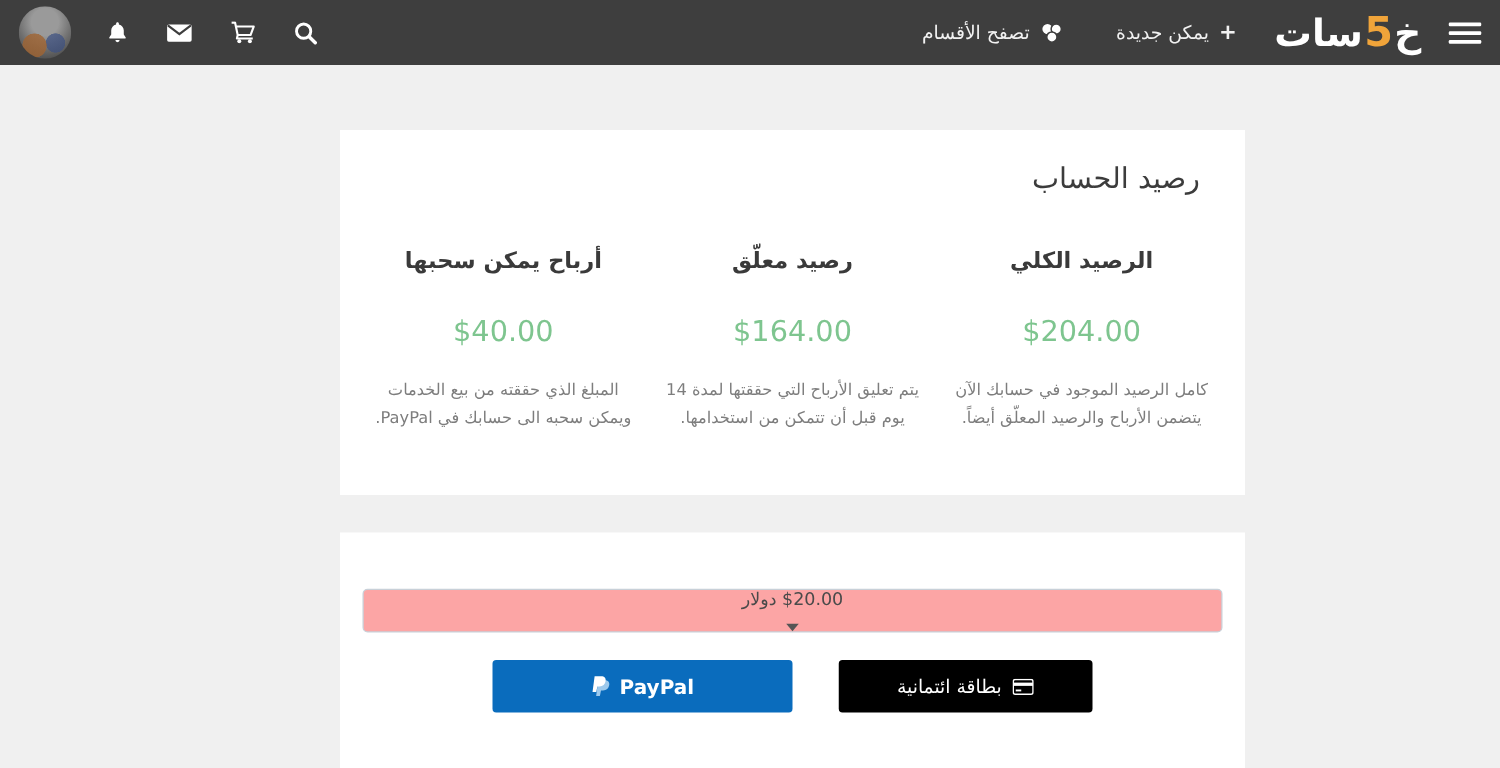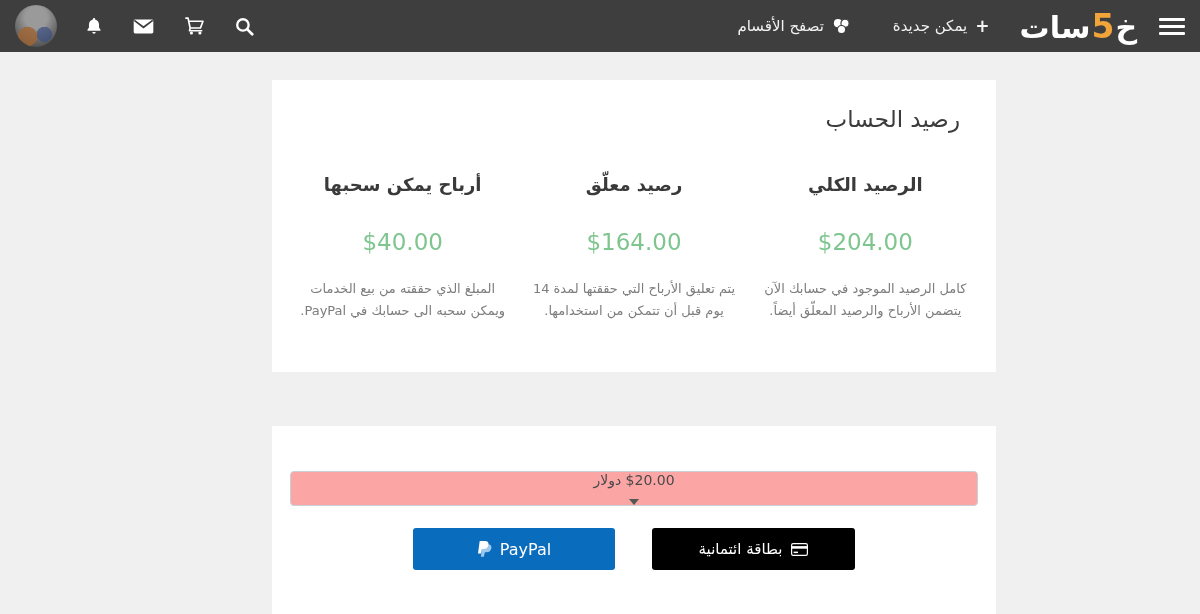--- a/index.html
+++ b/index.html
@@ -32,21 +32,21 @@
   .avatar { width:42px; height:42px; border-radius:50%; margin-right:28px; cursor:pointer;
     border:none; padding:0;
     background:
       radial-gradient(circle at 30% 75%, rgba(160,100,50,.8) 0 22%, transparent 23%),
       radial-gradient(circle at 70% 70%, rgba(60,80,130,.7) 0 18%, transparent 19%),
       radial-gradient(circle at 50% 30%, #9a9a9a 0 30%, #6d6d6d 60%, #3a3a3a 100%);
   }
 
   
   .card { position:absolute; left:272px; width:724px; background:#fff; }
-  .card-balance { top:80px; height:292px; }
+  .card-balance { top:104px; height:292px; }
   .card-charge { top:426px; height:260px; }
 
   .card-title {
     font-size:23px; font-weight:400; color:#3c3c3c;
     text-align:right; padding:26px 36px 0 0;
   }
 
   .columns { display:flex; direction:rtl; padding:0 15px; margin-top:42px; }
   .balance-col { width:33.333%; text-align:center; }
   .col-label { font-size:18px; color:#3a3a3a; font-weight:700; }
@@ -65,22 +65,22 @@
     flex-direction:column;
   }
   .caret-down { width:0; height:0; border-left:5px solid transparent;
     border-right:5px solid transparent; border-top:6px solid #555; }
 
   .charge-buttons { display:flex; justify-content:center; gap:37px; margin-top:22px;
     direction:rtl; }
   .btn { height:42px; border:none; border-radius:3px; color:#fff; cursor:pointer;
     display:flex; align-items:center; justify-content:center; font-family:inherit; }
   .btn-credit { width:203px; background:#000000; font-size:15px; gap:9px; direction:rtl; }
-  .btn-paypal { width:202px; background:#0a6cbd; font-size:16px; gap:7px; direction:ltr;
-    font-weight:normal; }
+  .btn-paypal { width:240px; background:#0a6cbd; font-size:16px; gap:7px; direction:ltr;
+    font-weight:bold; }
 </style>
 </head>
 <body>
 
 <header class="navbar">
   <button class="hamburger">
     <span></span>
       <span></span>
       <span></span>
   </button>

